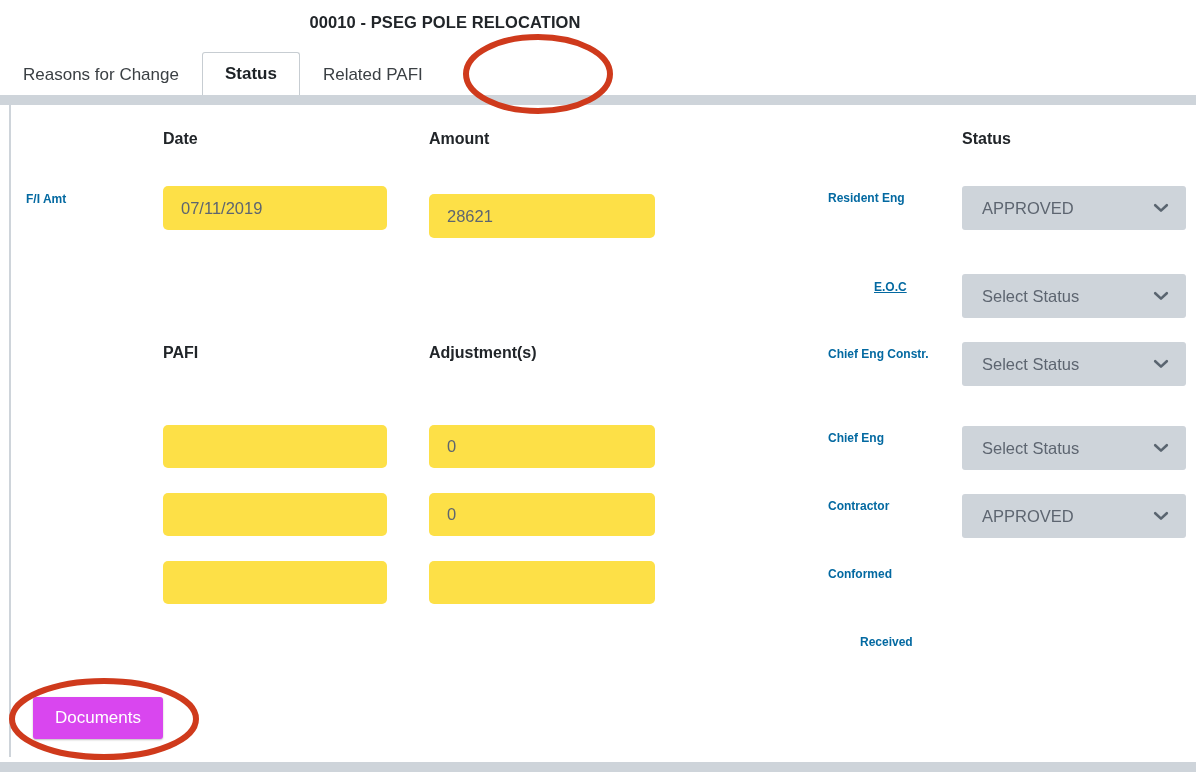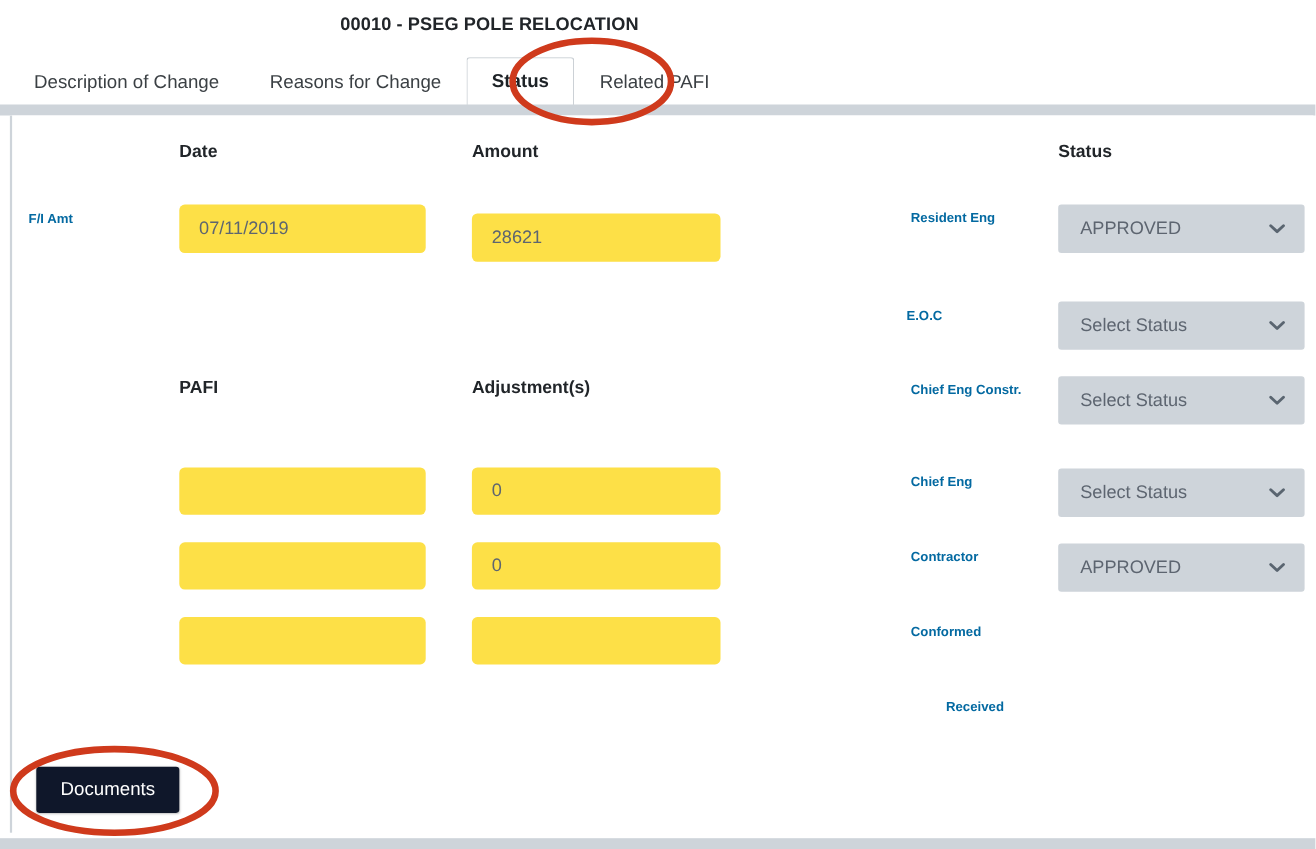--- a/index.html
+++ b/index.html
@@ -151,21 +151,21 @@
   }
   .select-box .chev svg { display: block; }
 
   
   #documents-button {
     position: absolute;
     left: 33px;
     top: 697px;
     width: 130px;
     height: 42px;
-    background: #0f172a;
+    background: #d946ef;
     color: #ffffff;
     border: none;
     border-radius: 3px;
     font-family: "Liberation Sans", sans-serif;
     font-size: 17px;
     cursor: pointer;
     text-align: center;
     line-height: 42px;
     padding: 0;
     box-shadow: 0 1px 2px rgba(0,0,0,0.25);
@@ -181,23 +181,20 @@
     stroke: #cf3a1c;
     stroke-width: 6;
   }
 </style>
 </head>
 <body>
 
 <div id="page-title">00010 - PSEG POLE RELOCATION</div>
 
 <div id="tabbar">
-  <div class="tab first">
-    <span>Description of Change</span>
-  </div>
   <div class="tab">
     <span>Reasons for Change</span>
   </div>
   <div class="tab active">
     <span>Status</span>
   </div>
   <div class="tab">
     <span>Related PAFI</span>
   </div>
 </div>
@@ -231,21 +228,21 @@
 <div class="row-label wrap" style="left:828px; top:187px;">Resident Eng</div>
 <div class="select-box" style="left:962px; top:186px; width:224px; height:44px;">
   <span>APPROVED</span>
   <span class="chev">
     <svg width="18" height="18" viewBox="0 0 18 18">
         <path d="M3.2 6.2 L9 11.6 L14.8 6.2" fill="none" stroke="#5a6570" stroke-width="2.6" stroke-linecap="round" stroke-linejoin="round"></path>
       </svg>
   </span>
 </div>
 
-<div class="row-label wrap" style="left:824px; top:276px;">E.O.C</div>
+<div class="row-label wrap" style="left:874px; top:276px;text-decoration:underline;">E.O.C</div>
 <div class="select-box" style="left:962px; top:274px; width:224px; height:44px;">
   <span>Select Status</span>
   <span class="chev">
     <svg width="18" height="18" viewBox="0 0 18 18">
         <path d="M3.2 6.2 L9 11.6 L14.8 6.2" fill="none" stroke="#5a6570" stroke-width="2.6" stroke-linecap="round" stroke-linejoin="round"></path>
       </svg>
   </span>
 </div>
 
 <div class="row-label wrap" style="left:828px; top:343px;">Chief Eng Constr.</div>

